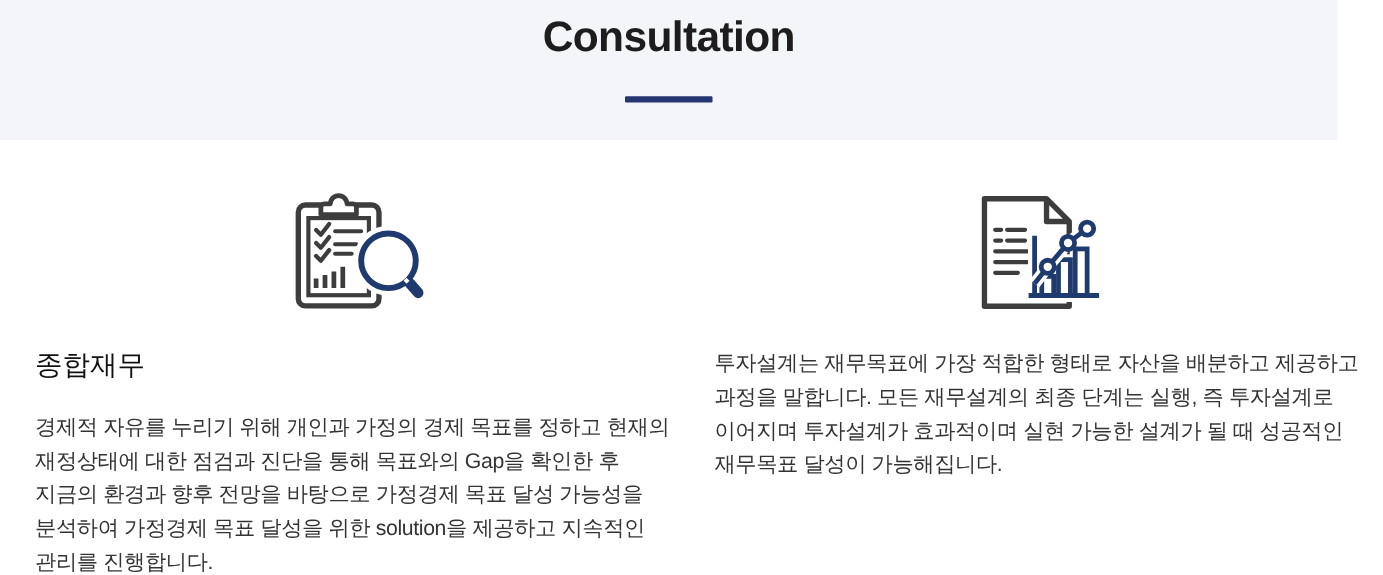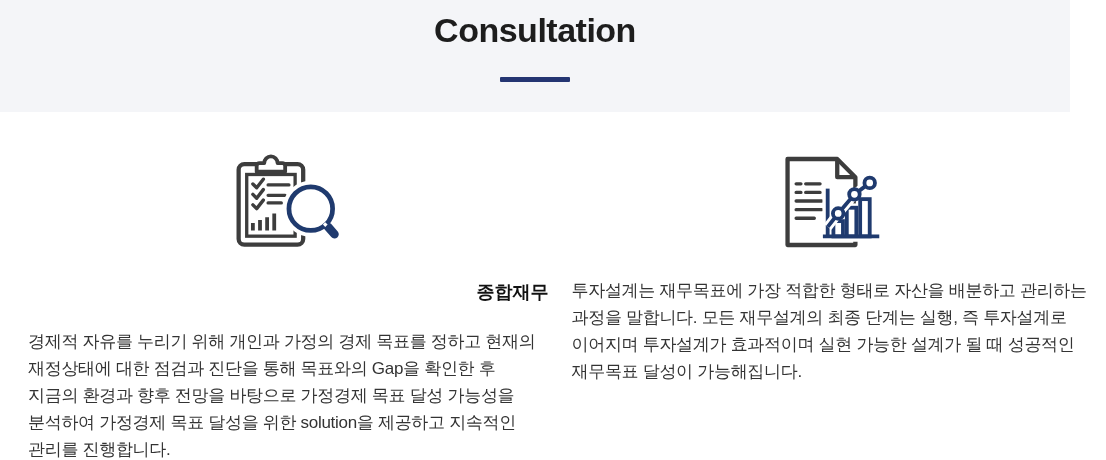--- a/index.html
+++ b/index.html
@@ -32,22 +32,22 @@
   .content{
     display:flex;gap:23px;
     padding:42px 14px 0 28px;
   }
   .col{flex:1;min-width:0;}
   .icon-wrap{
     height:97px;display:flex;justify-content:center;align-items:flex-start;
   }
   .icon-wrap svg{display:block;}
   .section-title{
-    margin-top:31px;text-align:right;
-    font-size:18px;font-weight:bold;color:#111111;line-height:20px;
+    margin-top:31px;text-align:left;
+    font-size:22px;font-weight:normal;color:#111111;line-height:20px;
   }
   .section-desc{
     margin-top:26px;
     font-size:17px;line-height:27px;color:var(--body-text);
     letter-spacing:-0.3px;text-align:left;word-break:keep-all;
   }
 </style>
 </head>
 <body>
 
@@ -115,17 +115,17 @@
           <line x1="47" y1="86" x2="106" y2="86" stroke="var(--icon-accent)" stroke-width="4"></line>
 
           <polyline points="52,76 63,62 80,42 96,30" fill="none" stroke="#ffffff" stroke-width="10"></polyline>
           <polyline points="52,76 63,62 80,42 96,30" fill="none" stroke="var(--icon-accent)" stroke-width="4"></polyline>
 
           <circle cx="63" cy="62" r="5.5" fill="#ffffff" stroke="var(--icon-accent)" stroke-width="4"></circle>
           <circle cx="80" cy="42" r="5.5" fill="#ffffff" stroke="var(--icon-accent)" stroke-width="4"></circle>
           <circle cx="96" cy="30" r="5.5" fill="#ffffff" stroke="var(--icon-accent)" stroke-width="4"></circle>
         </svg>
       </div>
-      <p class="section-desc">투자설계는 재무목표에 가장 적합한 형태로 자산을 배분하고 관리하는 과정을 말합니다. 모든 재무설계의 최종 단계는 실행, 즉 투자설계로 이어지며 투자설계가 효과적이며 실현 가능한 설계가 될 때 성공적인 재무목표 달성이 가능해집니다.</p>
+      <p class="section-desc">투자설계는 재무목표에 가장 적합한 형태로 자산을 배분하고 제공하고 과정을 말합니다. 모든 재무설계의 최종 단계는 실행, 즉 투자설계로 이어지며 투자설계가 효과적이며 실현 가능한 설계가 될 때 성공적인 재무목표 달성이 가능해집니다.</p>
     </section>
 
   </main>
 </div>
 
 </body></html>

